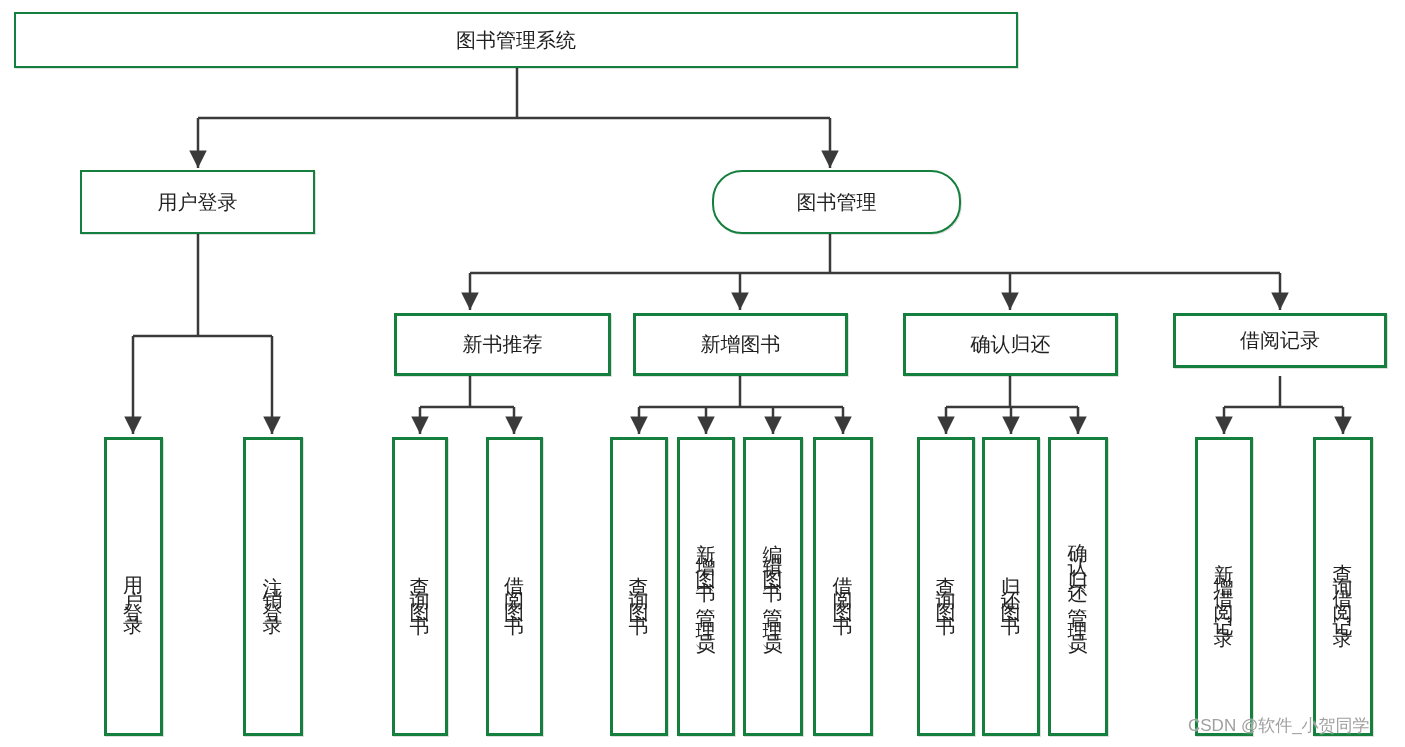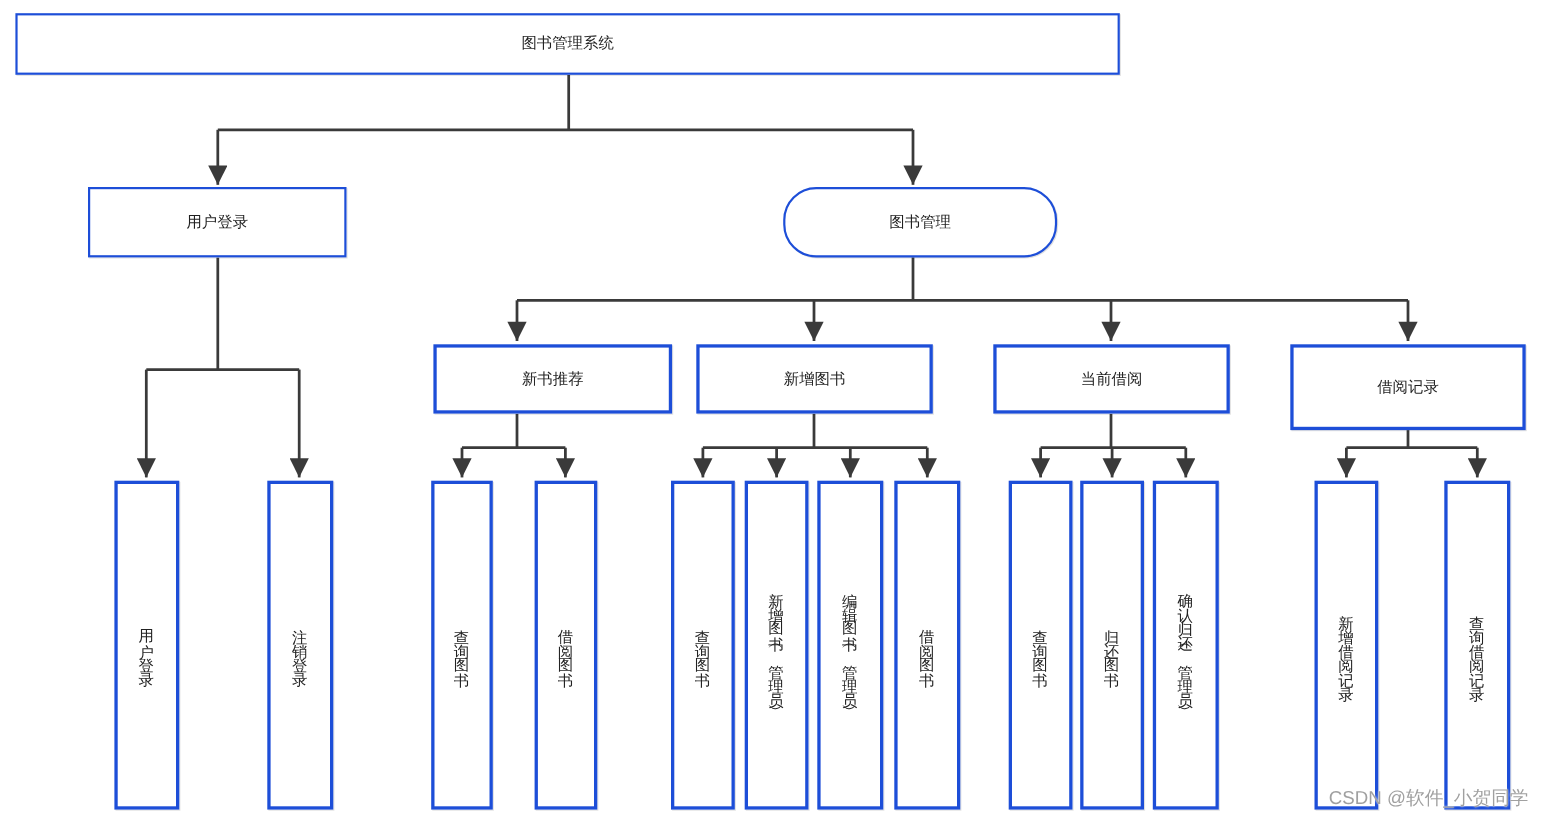--- a/index.html
+++ b/index.html
@@ -7,45 +7,44 @@
     position:relative;
     width:1405px;height:747px;
     background:#ffffff;
     font-family:"Liberation Sans","DejaVu Sans",sans-serif;
     overflow:hidden;
   }
   #wires{position:absolute;left:0;top:0;width:1405px;height:747px;z-index:1;}
   .node{
     position:absolute;
     background:#ffffff;
-    border:2px solid #1d4ed8;
+    border:2px solid #15803d;
     box-sizing:border-box;
     display:flex;align-items:center;justify-content:center;
     color:#1f1f1f;
-    font-size:14px;
+    font-size:20px;
     z-index:2;
     box-shadow:1px 1px 0 rgba(0,0,0,0.12);
   }
   .lvl3,.leaf{border-width:3px;}
   .leaf .vtext{
     writing-mode:vertical-lr;
     text-orientation:mixed;
     letter-spacing:13px;
     line-height:1;
     color:#222222;
   }
   #watermark{
     position:absolute;
     z-index:3;
     left:1188px;top:714px;
     font-size:17px;
     color:#a0a0a0;
     white-space:nowrap;
     text-shadow:0 0 2px #ffffff;
-    margin-left:20px;
   }
 </style>
 </head>
 <body>
 
 <div id="canvas">
 
   <svg id="wires" viewBox="0 0 1405 747" xmlns="http://www.w3.org/2000/svg">
     <defs>
       <marker id="ah" viewBox="0 0 10 10" refX="10" refY="5" markerWidth="9" markerHeight="7" orient="auto" markerUnits="strokeWidth">
@@ -107,23 +106,23 @@
     <span>图书管理</span>
   </div>
 
   <div class="node lvl3" style="left:362px;top:313px;width:217px;height:63px;margin-left:32px;">
     <span>新书推荐</span>
   </div>
   <div class="node lvl3" style="left:633px;top:313px;width:215px;height:63px;">
     <span>新增图书</span>
   </div>
   <div class="node lvl3" style="left:903px;top:313px;width:215px;height:63px;">
-    <span>当前借阅</span>
+    <span>确认归还</span>
   </div>
-  <div class="node lvl3" style="left:1173px;top:313px;width:214px;height:78px;">
+  <div class="node lvl3" style="left:1173px;top:313px;width:214px;height:55px;">
     <span>借阅记录</span>
   </div>
 
   <div class="node leaf" style="left:104px;top:437px;width:59px;height:299px;">
     <span class="vtext">用户登录</span>
   </div>
   <div class="node leaf" style="left:243px;top:437px;width:60px;height:299px;">
     <span class="vtext">注销登录</span>
   </div>
 

